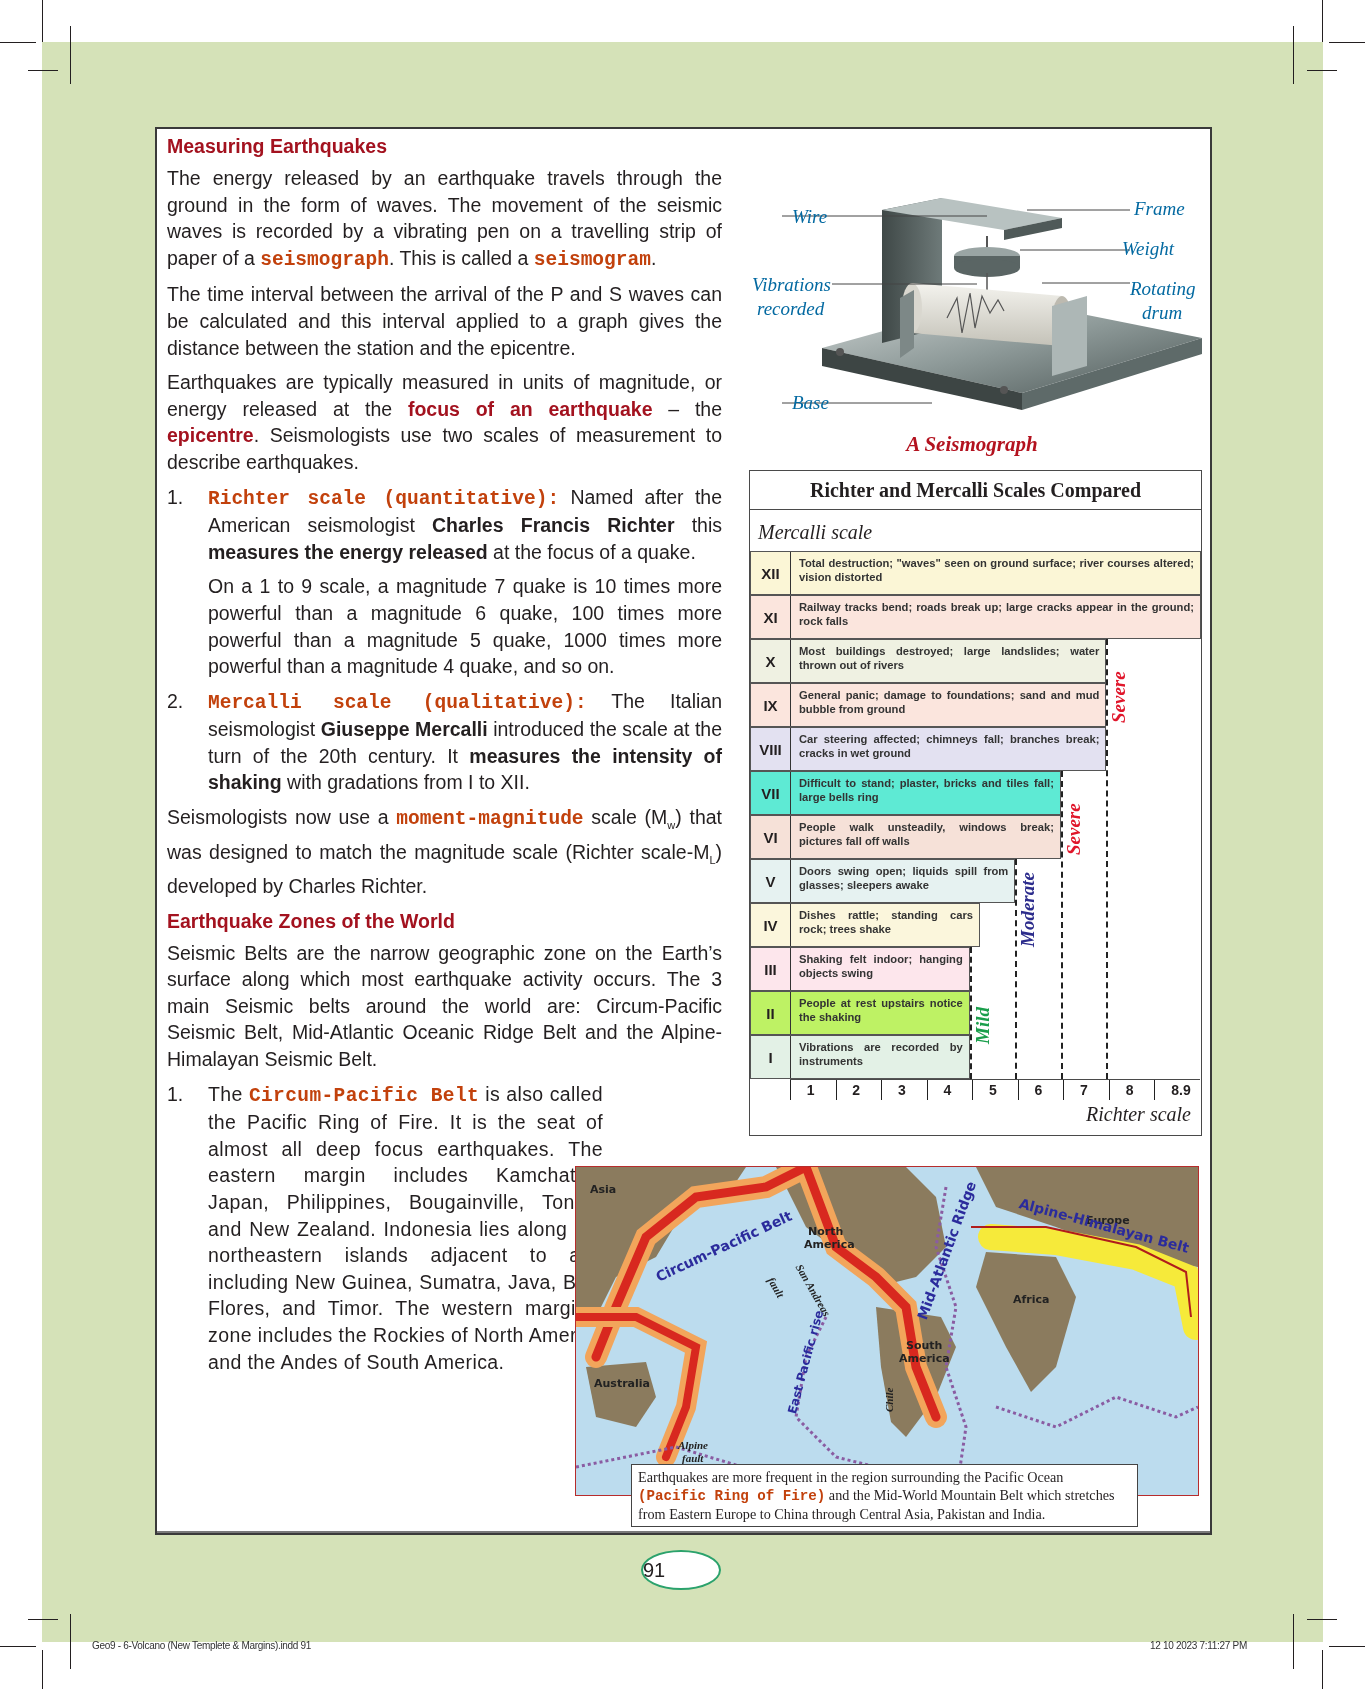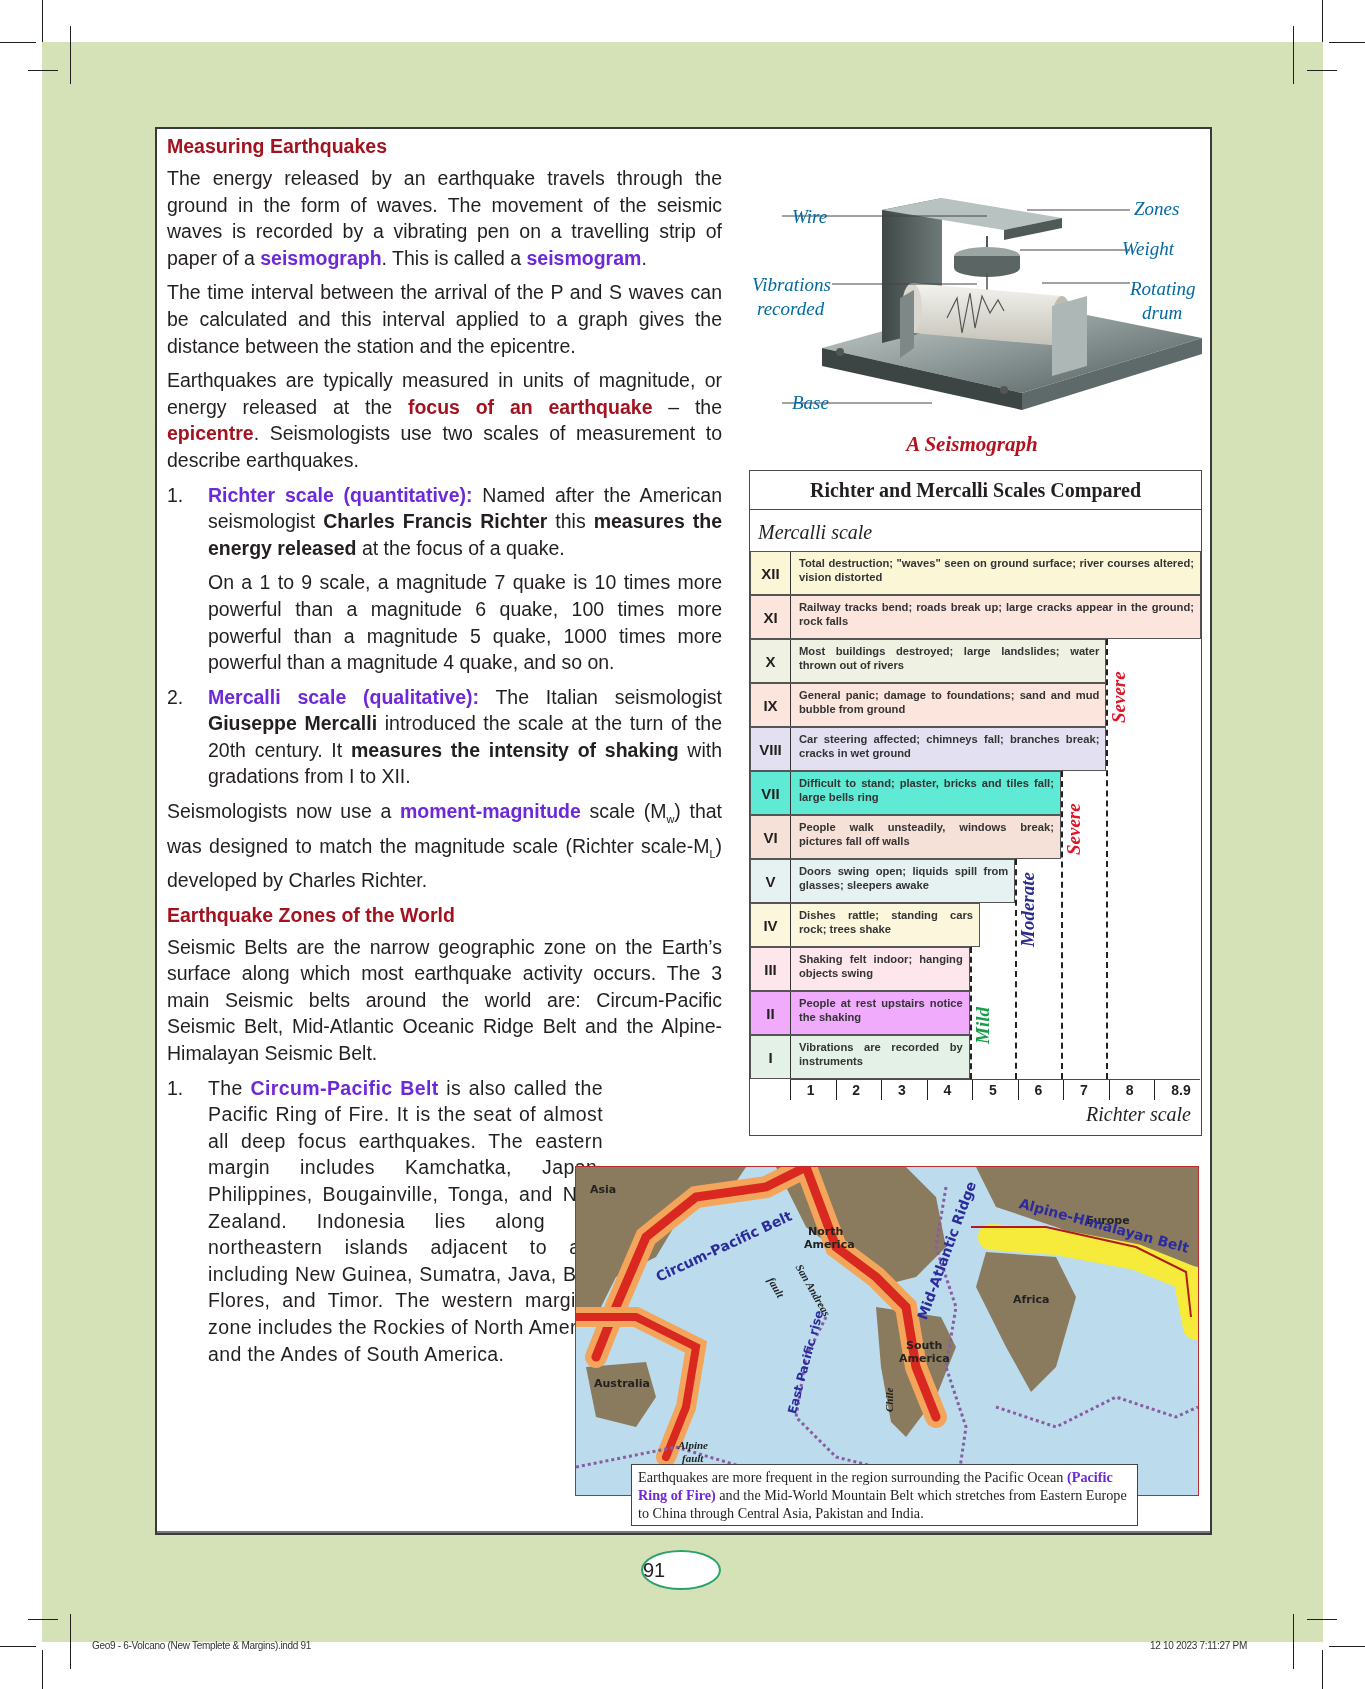--- a/index.html
+++ b/index.html
@@ -5,21 +5,21 @@
   html, body { margin:0; padding:0; }
   body { width:1365px; height:1689px; position:relative; background:#ffffff; overflow:hidden;
          font-family:"Liberation Sans", sans-serif; color:#231f20; }
   .page-bg { position:absolute; left:42px; top:42px; width:1281px; height:1600px; background:#d5e2b8; }
   .crop { position:absolute; background:#231f20; }
   .frame { position:absolute; left:155px; top:127px; width:1053px; height:1404px; background:#ffffff;
            border:2px solid #3a3a3a; box-shadow: 0 -2px 0 #7a7a7a inset; }
   .col-left { position:absolute; left:167px; top:133px; width:555px; font-size:19.5px; line-height:26.6px; }
   .col-left p { margin:0 0 8px 0; text-align:justify; }
   h2.sec { margin:0 0 6px 0; font-size:19.5px; font-weight:bold; color:#a3121f; line-height:26px; }
-  .mag { color:#6d28d9; font-weight:bold; }
+  .mag { color:#c2410c; font-weight:bold;font-family:Liberation Mono, monospace; }
   .red { color:#a3121f; font-weight:bold; }
   .b { font-weight:bold; }
   .li { position:relative; padding-left:41px; text-align:justify; margin:0 0 8px 0; }
   .li .num { position:absolute; left:0; top:0; }
   .li p { margin:0 0 8px 0; }
   .li-narrow { width:395px; }
   .li-narrow p { letter-spacing:0.4px; }
 
   
   .seismo { position:absolute; left:742px; top:178px; width:460px; height:268px; }
@@ -160,21 +160,21 @@
     <line x1="90" y1="106" x2="235" y2="106" stroke="#444" stroke-width="1"></line>
     <line x1="40" y1="225" x2="190" y2="225" stroke="#444" stroke-width="1"></line>
     <line x1="285" y1="32" x2="388" y2="32" stroke="#444" stroke-width="1"></line>
     <line x1="278" y1="72" x2="388" y2="72" stroke="#444" stroke-width="1"></line>
     <line x1="300" y1="105" x2="388" y2="105" stroke="#444" stroke-width="1"></line>
   </svg>
   <span class="lbl" style="left:50px;top:28px">Wire</span>
   <span class="lbl" style="left:10px;top:96px">Vibrations</span>
   <span class="lbl" style="left:15px;top:120px">recorded</span>
   <span class="lbl" style="left:50px;top:214px">Base</span>
-  <span class="lbl" style="left:392px;top:20px">Zones</span>
+  <span class="lbl" style="left:392px;top:20px">Frame</span>
   <span class="lbl" style="left:380px;top:60px">Weight</span>
   <span class="lbl" style="left:388px;top:100px">Rotating</span>
   <span class="lbl" style="left:400px;top:124px">drum</span>
 </div>
 <div class="seismo-caption">A Seismograph</div>
 
 <div class="tbl" id="scaleTable">
   <div class="tbl-title">Richter and Mercalli Scales Compared</div>
   <div class="merc-lbl">Mercalli scale</div>
   <div id="rows">
@@ -211,21 +211,21 @@
         <div class="rt">Doors swing open; liquids spill from glasses; sleepers awake</div>
       </div>
       <div class="row" style="top: 432px; width: 230px; background: rgb(251, 246, 220);">
         <div class="rn">IV</div>
         <div class="rt">Dishes rattle; standing cars rock; trees shake</div>
       </div>
       <div class="row" style="top: 476px; width: 219.778px; background: rgb(253, 230, 236);">
         <div class="rn">III</div>
         <div class="rt">Shaking felt indoor; hanging objects swing</div>
       </div>
-      <div class="row" style="top: 520px; width: 219.778px; background: #f0abfc;">
+      <div class="row" style="top: 520px; width: 219.778px; background: #bef264;">
         <div class="rn">II</div>
         <div class="rt">People at rest upstairs notice the shaking</div>
       </div>
       <div class="row" style="top: 564px; width: 219.778px; background: rgb(227, 241, 230);">
         <div class="rn">I</div>
         <div class="rt">Vibrations are recorded by instruments</div>
       </div>
       <div class="dash" style="left: 219.778px; top: 476px; height: 132px;"></div>
       <div class="dash" style="left: 265.333px; top: 388px; height: 220px;"></div>
       <div class="dash" style="left: 310.889px; top: 300px; height: 308px;"></div>

